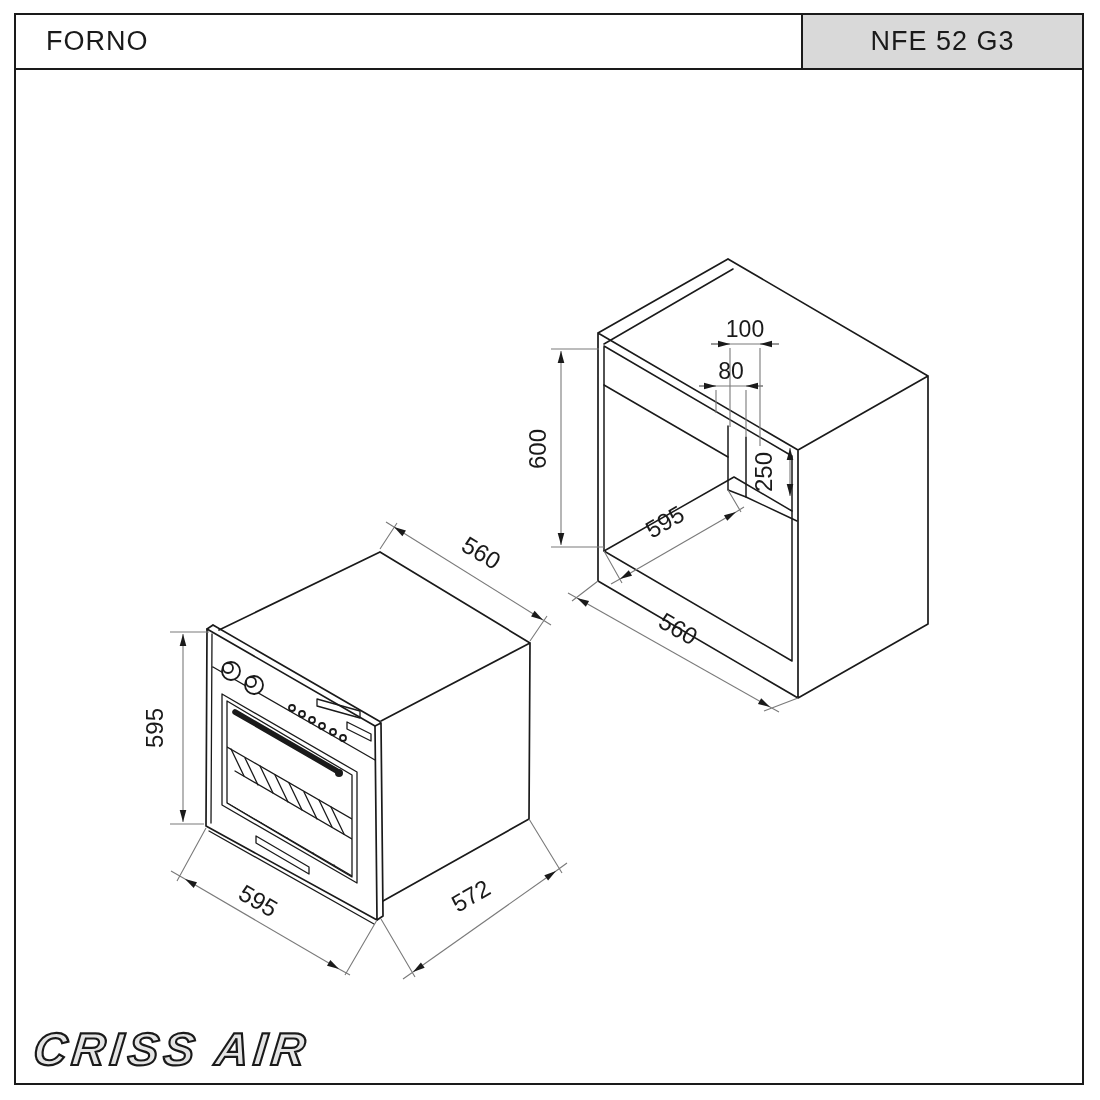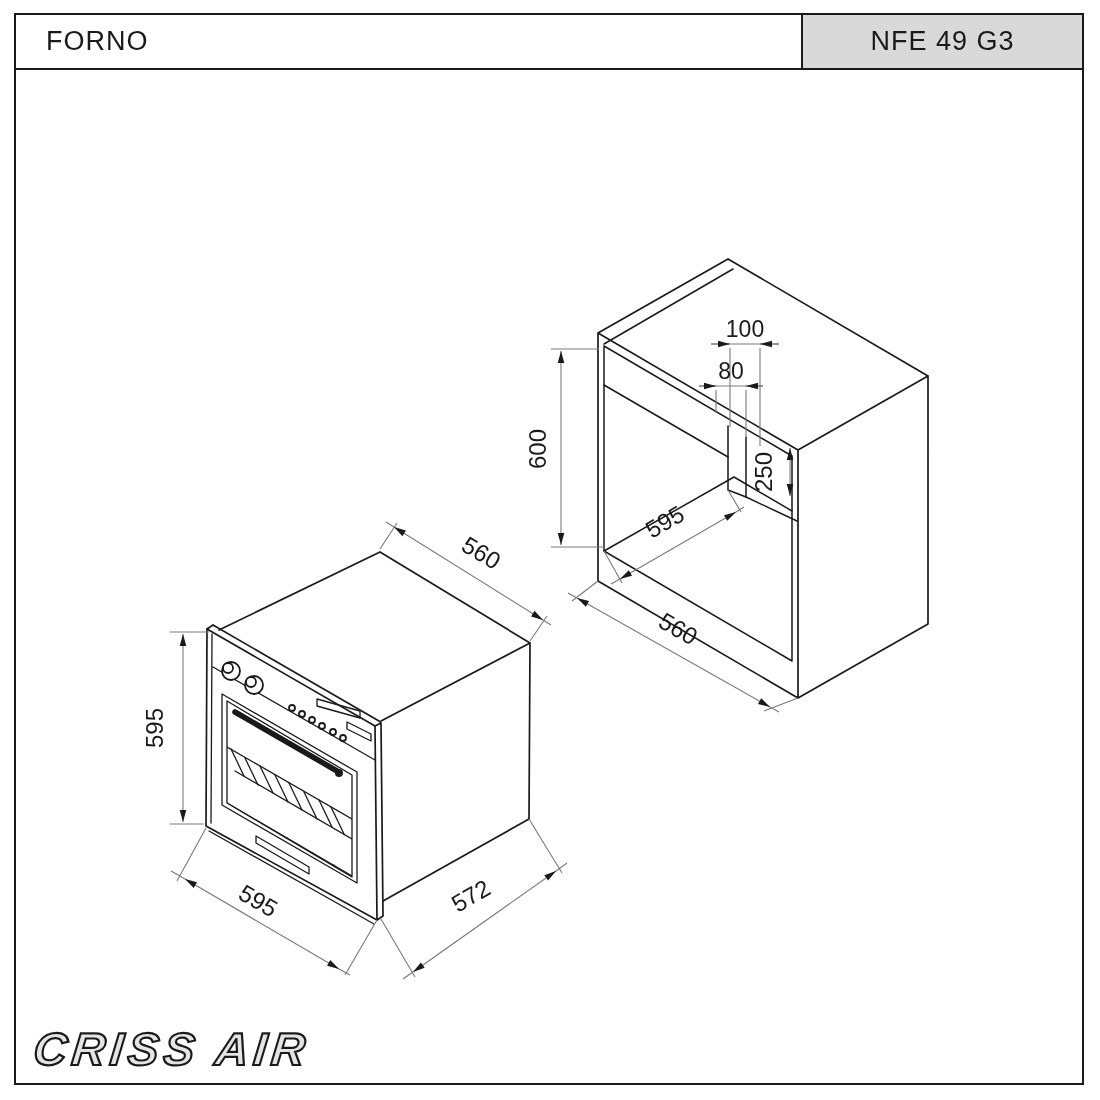--- a/index.html
+++ b/index.html
@@ -12,21 +12,21 @@
   svg.draw{position:absolute;left:0;top:0;}
   .logo{position:absolute;left:34px;top:1022px;font-size:46px;font-weight:bold;font-style:italic;letter-spacing:5px;color:#e4e4e4;-webkit-text-stroke:2.2px #1a1a1a;transform:skewX(-6deg) scaleY(1.0);white-space:nowrap;}
   text.dim{font-family:"Liberation Sans",sans-serif;font-size:24px;fill:#1a1a1a;text-anchor:middle;}
   text.dims{font-family:"Liberation Sans",sans-serif;font-size:23px;fill:#1a1a1a;text-anchor:middle;}
 </style>
 </head>
 <body>
 
 <div class="frame header">
   <div class="cell-left">FORNO</div>
-  <div class="cell-right">NFE 49 G3</div>
+  <div class="cell-right">NFE 52 G3</div>
 </div>
 
 <div class="main"></div>
 
 <svg class="draw" width="1100" height="1100" viewBox="0 0 1100 1100">
   <defs>
     <marker id="aE" markerWidth="14" markerHeight="9" refX="13" refY="4.5" orient="auto" markerUnits="userSpaceOnUse">
       <path d="M13,4.5 L1,1.2 L1,7.8 Z" fill="#1a1a1a"></path>
     </marker>
     <marker id="aS" markerWidth="14" markerHeight="9" refX="1" refY="4.5" orient="auto" markerUnits="userSpaceOnUse">

